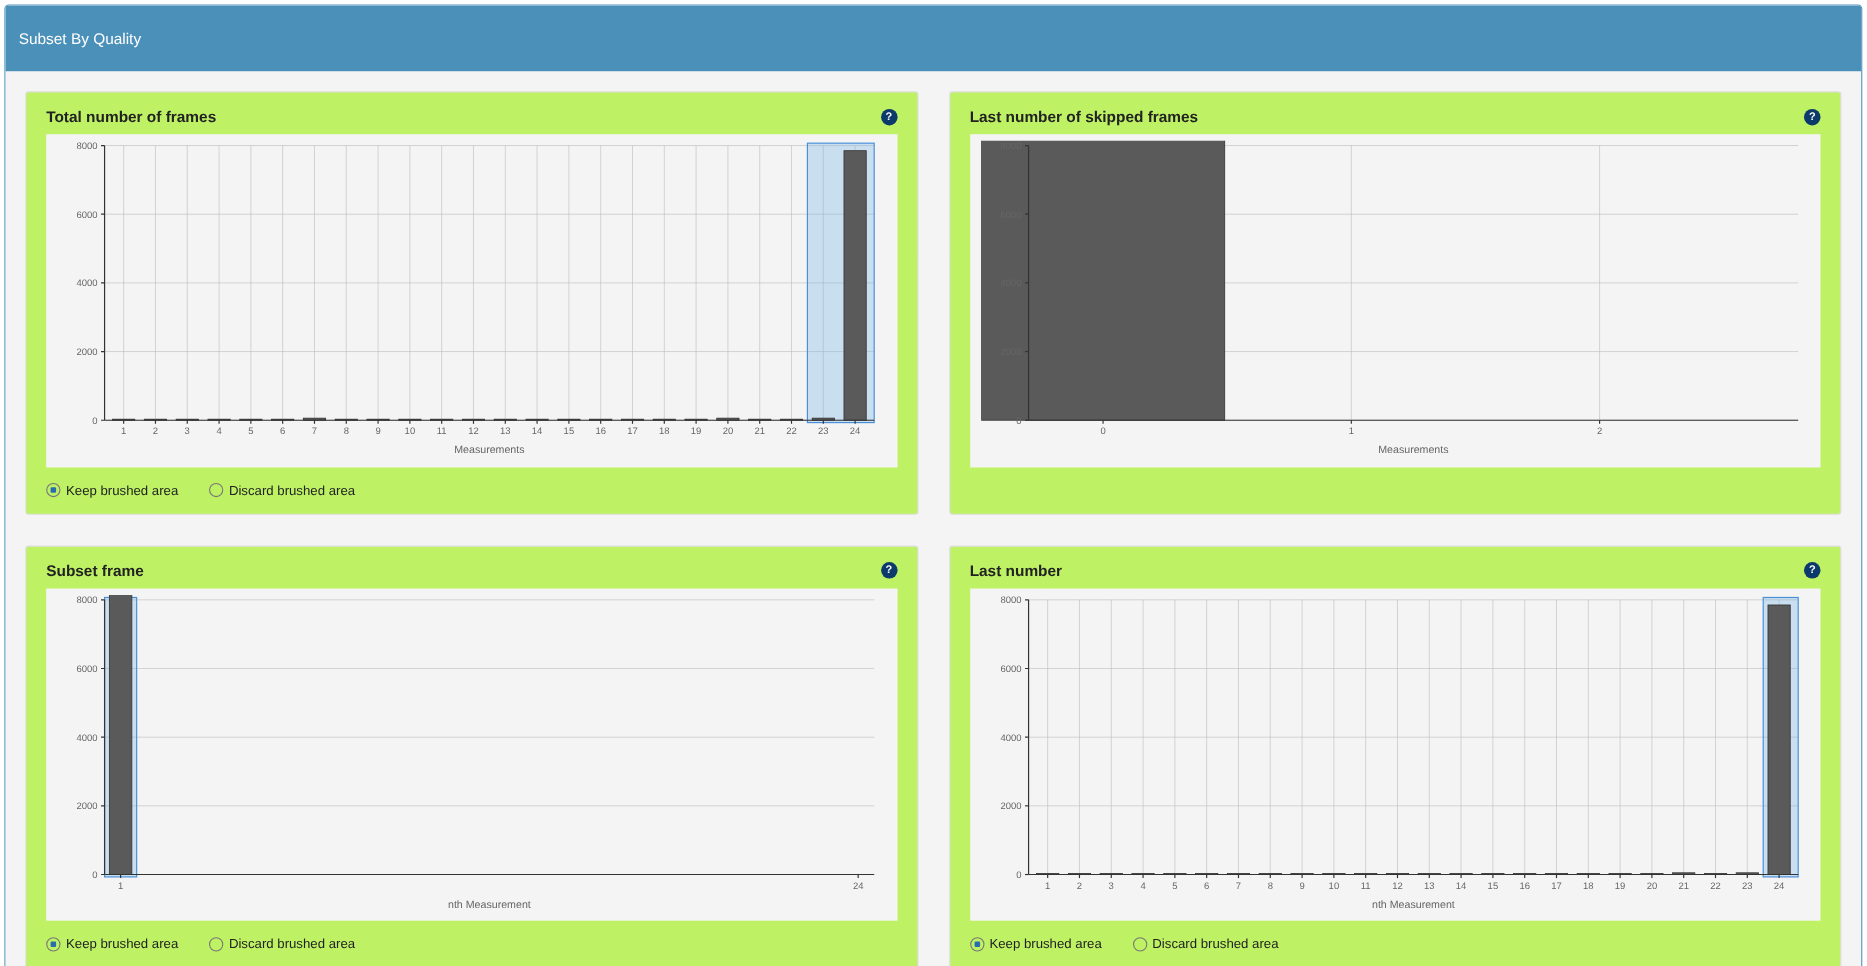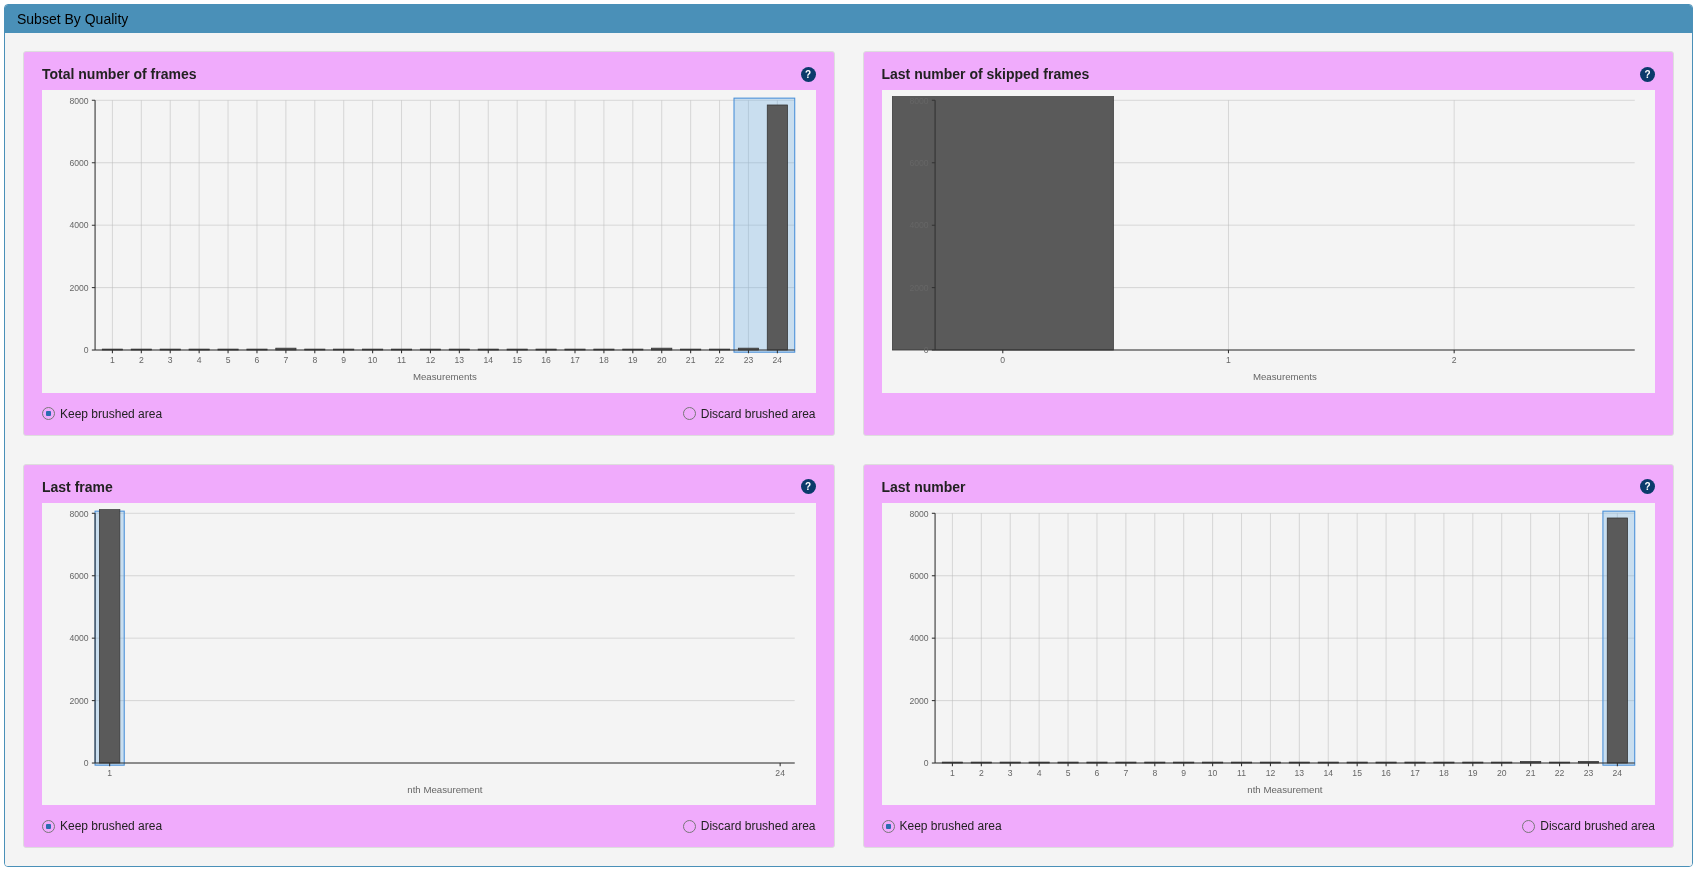--- a/index.html
+++ b/index.html
@@ -11,36 +11,36 @@
     font-size: 13px;
   }
   .panel-outer {
     border: 1px solid #4a90b8;
     border-radius: 4px;
     margin: 4px;
     overflow: hidden;
   }
   .panel-header {
     background: #4a90b8;
-    color: #000000;
-    padding: 6px 12px;
+    color: #ffffff;
+    padding: 22px 12px;
     font-size: 14px;
     font-weight: 500;
   }
   .panel-body {
     background: #f4f4f4;
     padding: 18px;
   }
   .grid {
     display: grid;
     grid-template-columns: 1fr 1fr;
     gap: 28px 28px;
   }
   .card {
-    background: #f0abfc;
+    background: #bef264;
     border: 1px solid #ddd;
     border-radius: 3px;
     padding: 14px 18px 14px 18px;
   }
   .card-header {
     display: flex;
     justify-content: space-between;
     align-items: center;
     margin-bottom: 8px;
   }
@@ -68,24 +68,23 @@
   svg.chart { display: block; width: 100%; }
   .axis-line { stroke: #333; stroke-width: 1; }
   .grid-line { stroke: #bbb; stroke-width: 0.5; }
   .tick-label { fill: #666; font-size: 8px; font-family: Arial, sans-serif; }
   .axis-title { fill: #666; font-size: 9px; font-family: Arial, sans-serif; text-anchor: middle; }
   .bar { fill: #5a5a5a; stroke: #333; stroke-width: 0.7; }
   .brush { fill: rgba(120, 180, 230, 0.35); stroke: #4a90d8; stroke-width: 1; }
   .radio-row {
     margin-top: 14px;
     display: flex;
-    gap: 8px;
+    gap: 28px;
     font-size: 12px;
     color: #222;
-    justify-content: space-between;
   }
   .radio-row label { display: inline-flex; align-items: center; gap: 5px; cursor: pointer; }
   .radio-row input[type="radio"] {
     appearance: none;
     width: 13px; height: 13px;
     border: 1px solid #777;
     border-radius: 50%;
     position: relative;
     margin: 0;
     cursor: pointer;
@@ -280,21 +279,21 @@
               <text x="312.58064516129036" y="248" text-anchor="middle" class="tick-label">1</text>
               <line x1="312.58064516129036" x2="312.58064516129036" y1="236" y2="239" class="axis-line"></line>
               <text x="522.258064516129" y="248" text-anchor="middle" class="tick-label">2</text>
               <line x1="522.258064516129" x2="522.258064516129" y1="236" y2="239" class="axis-line"></line>
               <text x="365" y="264" class="axis-title">Measurements</text>
             </svg>
           </div>
         </div>
         <div class="card">
           <div class="card-header">
-            <div class="card-title">Last frame</div>
+            <div class="card-title">Subset frame</div>
             <div class="help-icon">?</div>
           </div>
           <div class="chart-wrap">
             <svg viewBox="0 0 700 270" class="chart">
               <g>
                 <line x1="40" x2="690" y1="236" y2="236" class="grid-line"></line>
                 <line x1="40" x2="690" y1="178" y2="178" class="grid-line"></line>
                 <line x1="40" x2="690" y1="120" y2="120" class="grid-line"></line>
                 <line x1="40" x2="690" y1="62" y2="62" class="grid-line"></line>
                 <line x1="40" x2="690" y1="4" y2="4" class="grid-line"></line>

